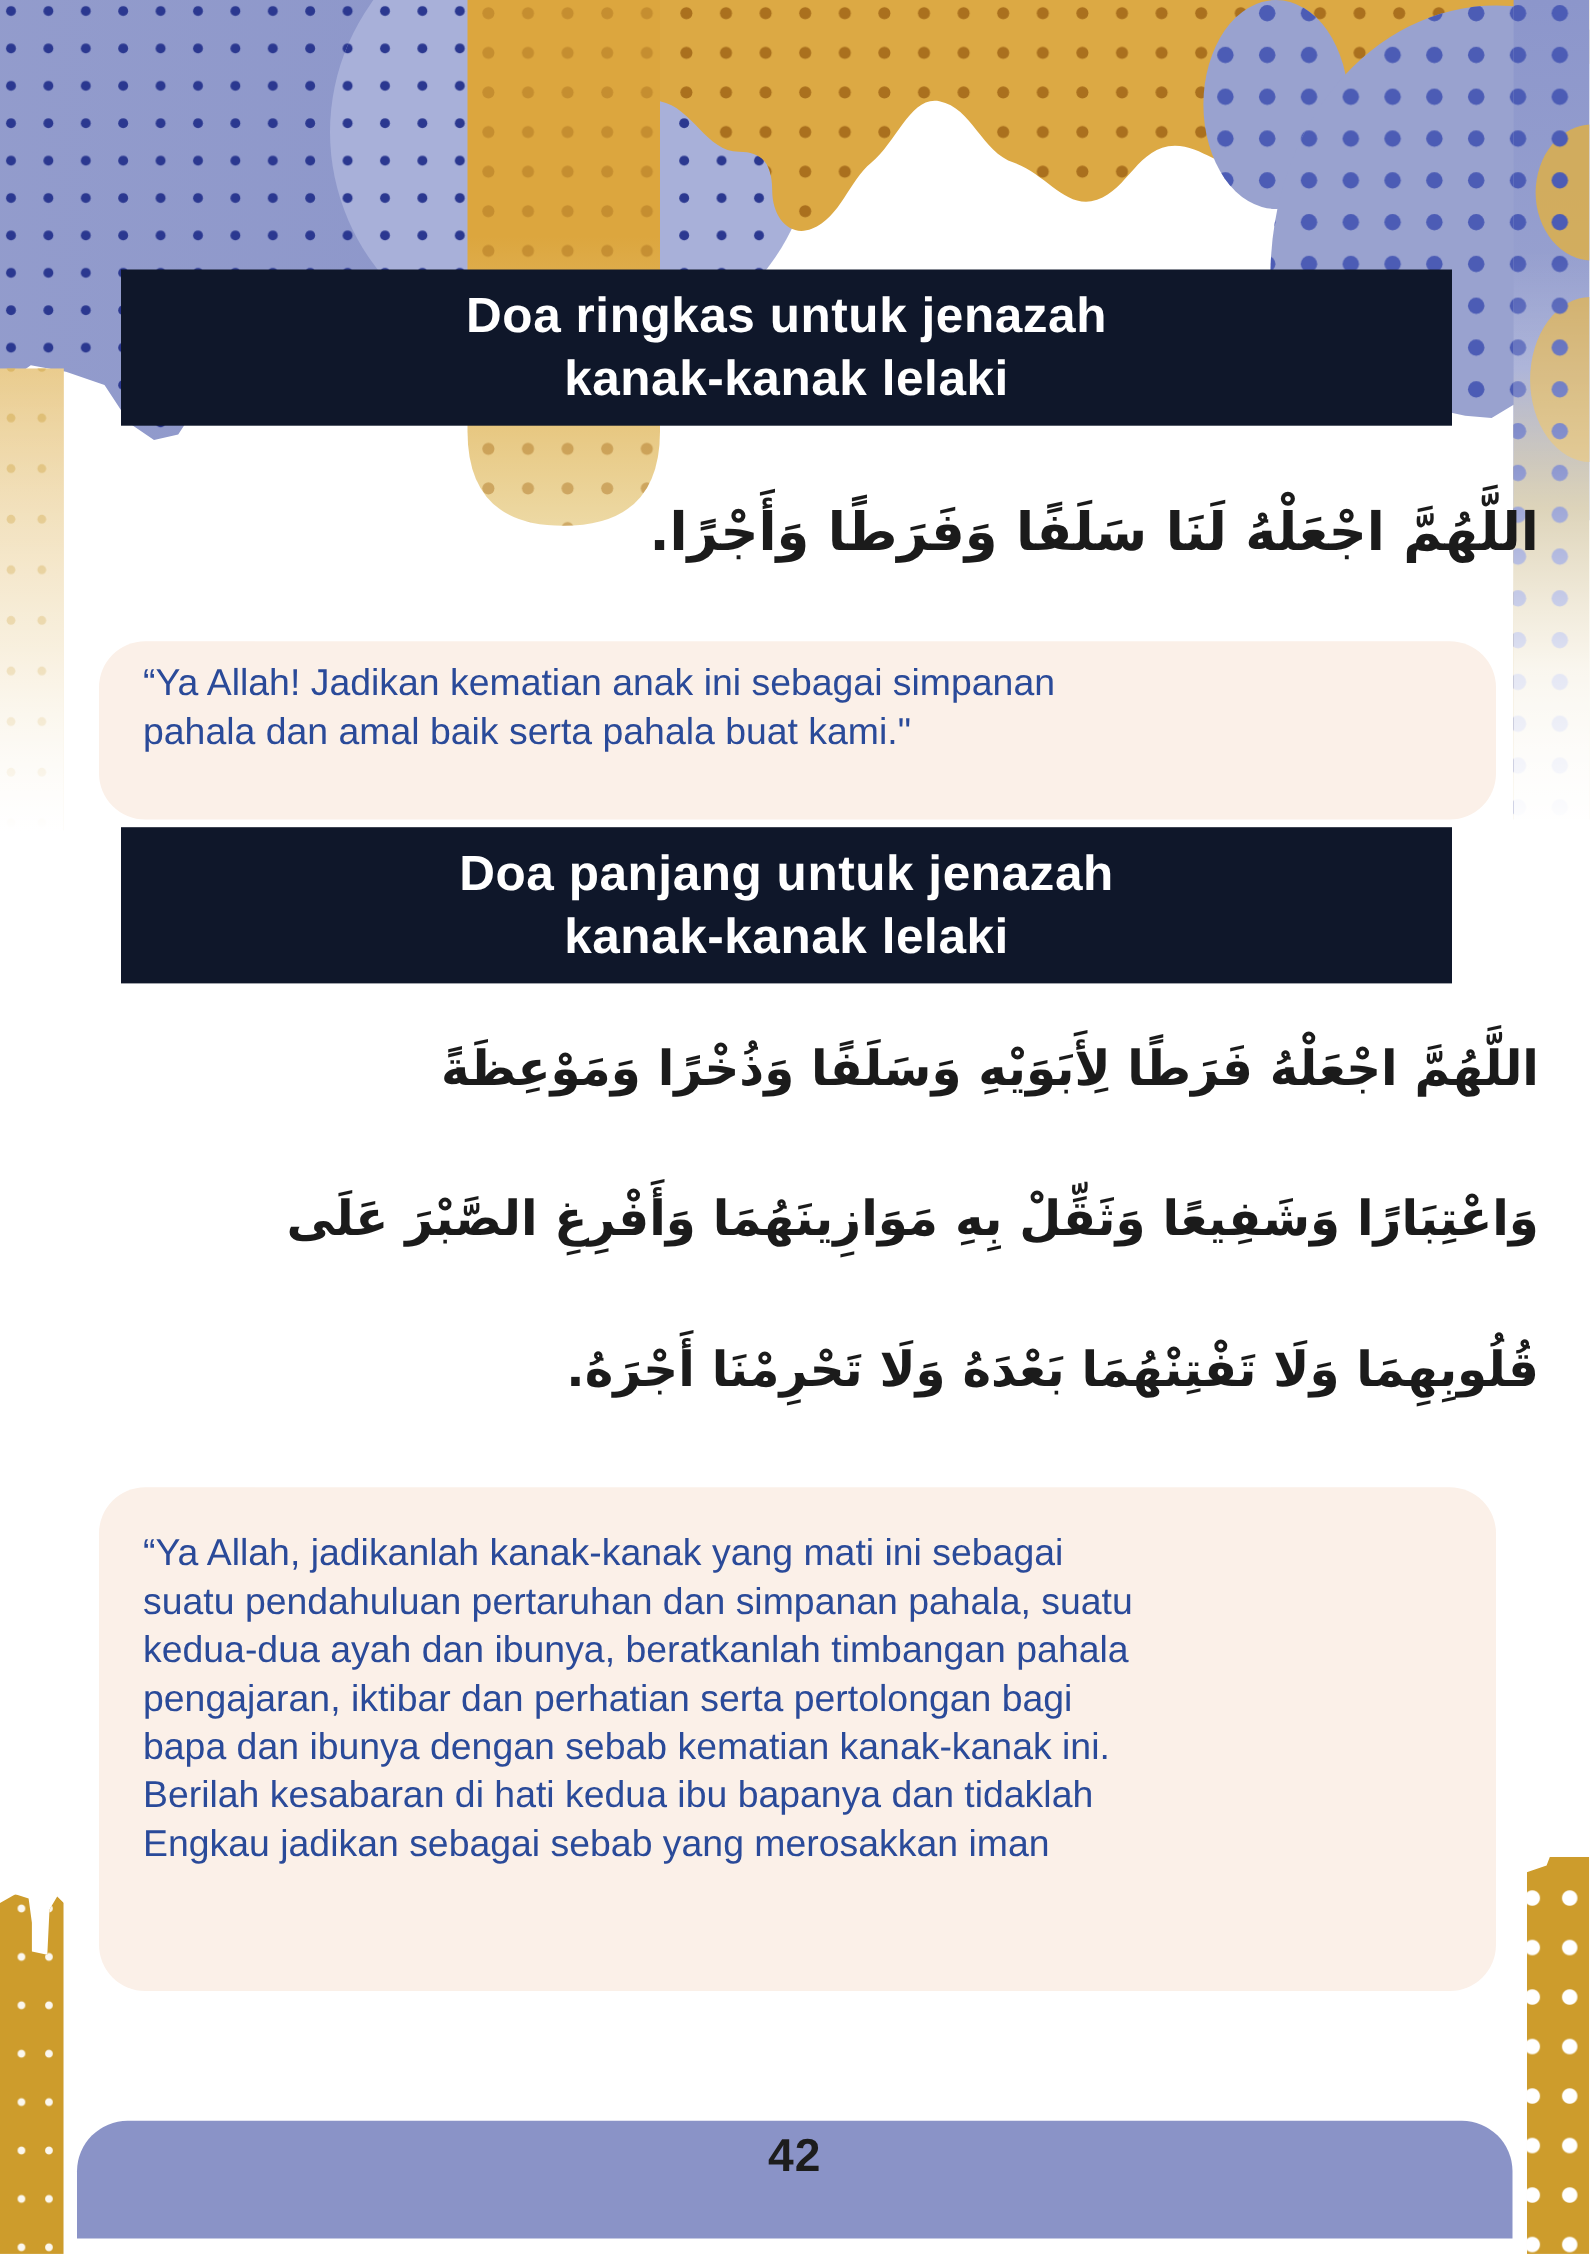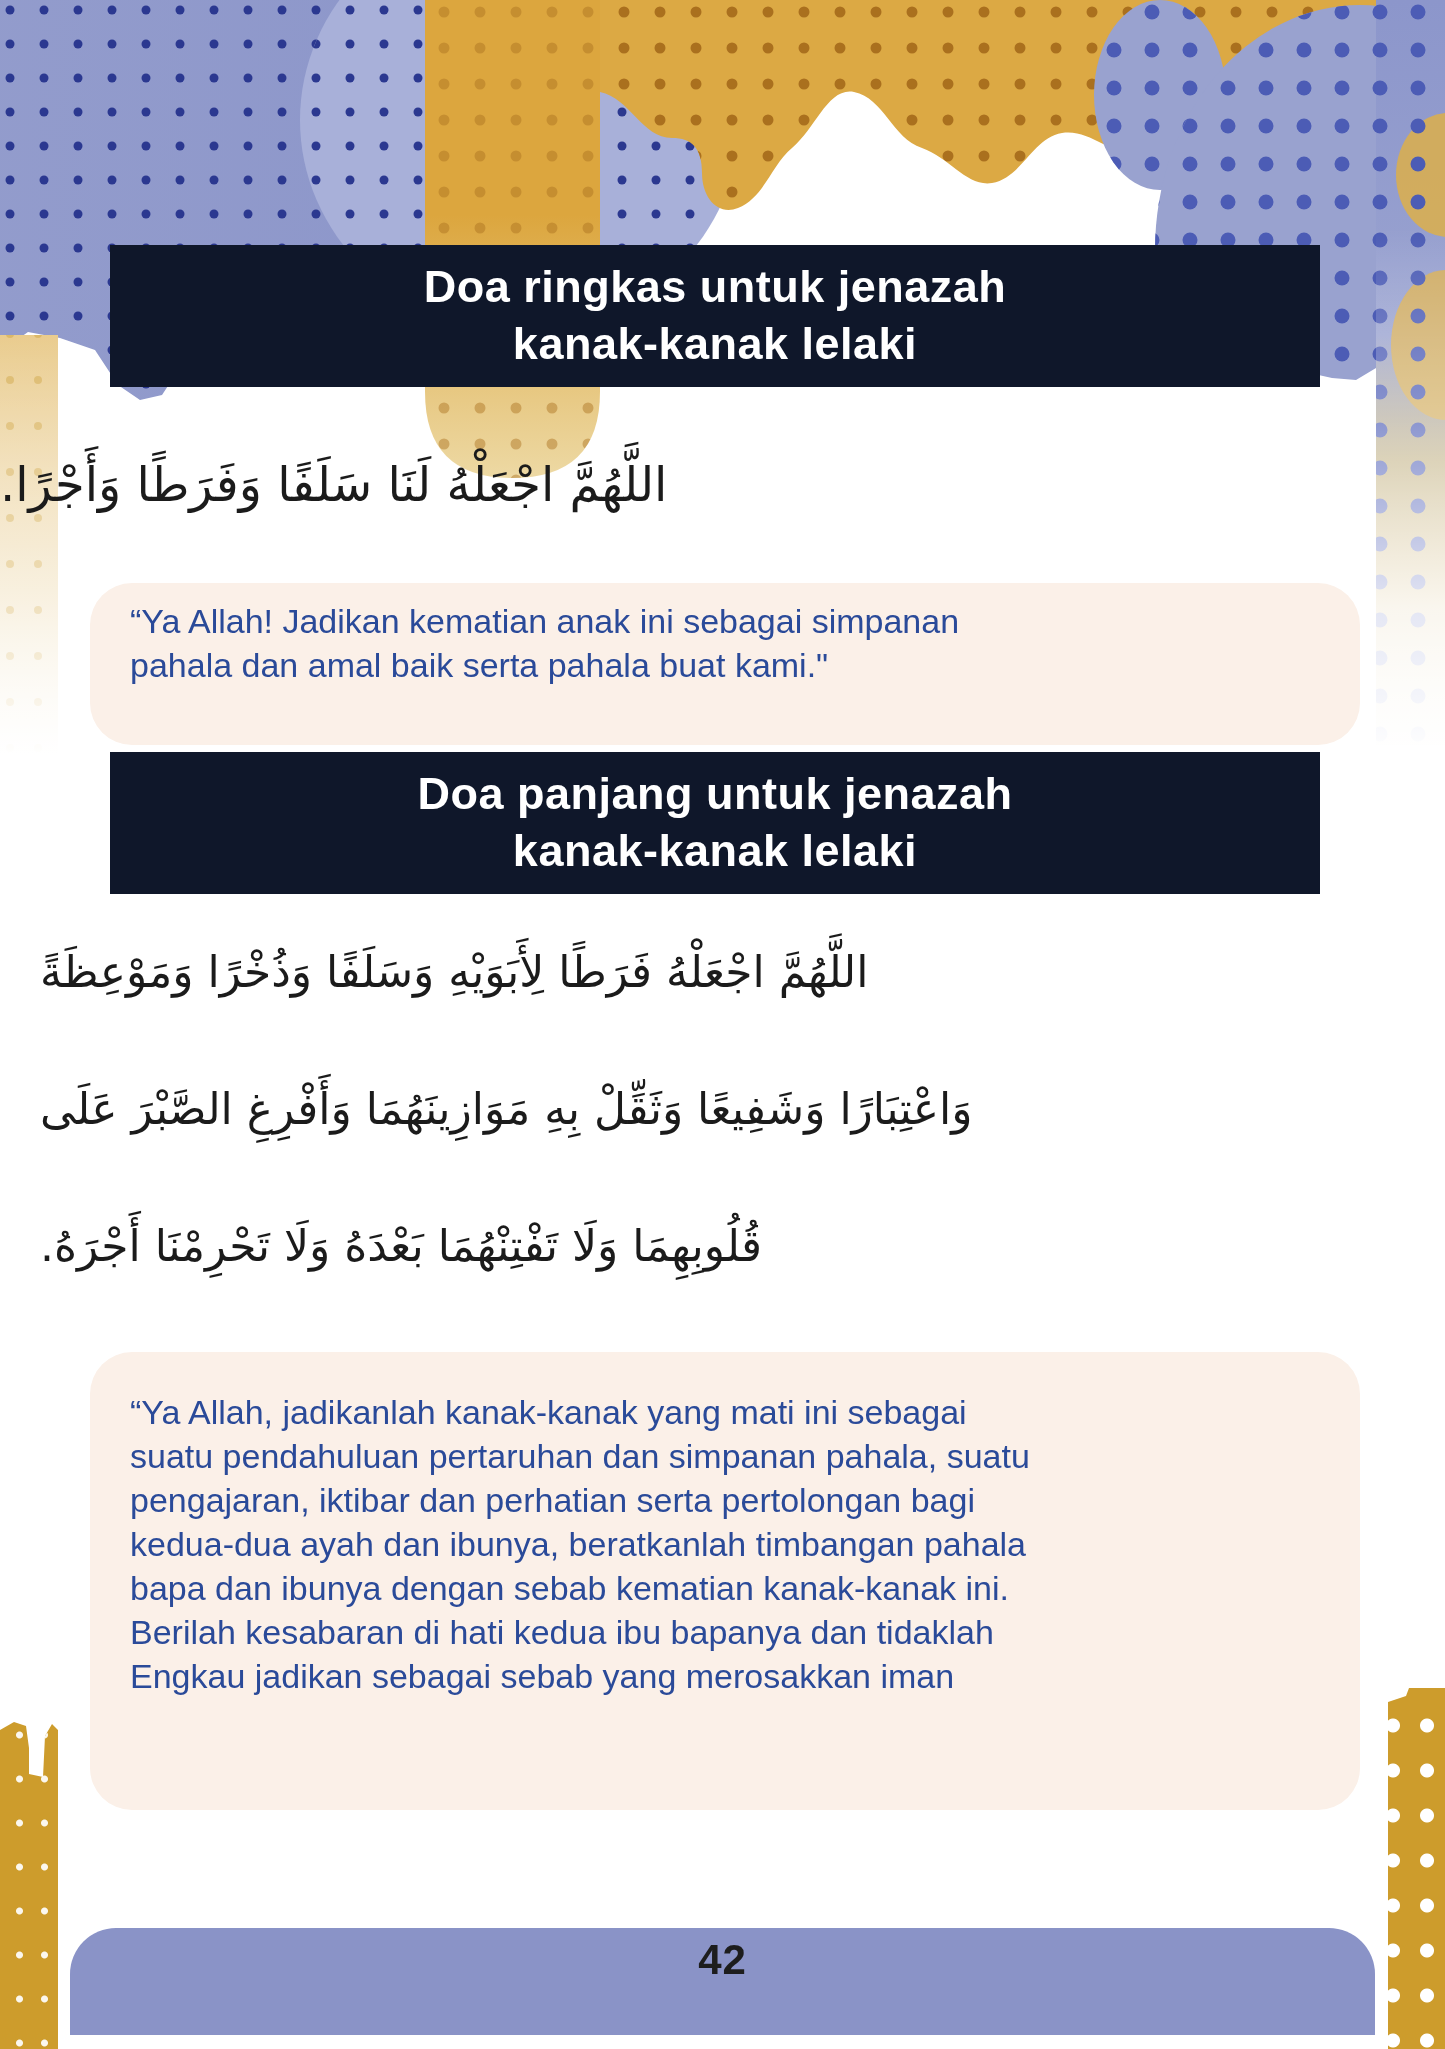--- a/index.html
+++ b/index.html
@@ -13,23 +13,23 @@
   .banner {
     position:absolute; left:110px; width:1210px; height:142px;
     background:#0f172a; color:#ffffff; text-align:center;
     font-weight:bold; font-size:45px; line-height:57px;
     padding-top:13px; box-sizing:border-box; letter-spacing:0.5px;
   }
   .banner1 { top:245px; }
   .banner2 { top:752px; }
 
   .arabic {
-    position:absolute; left:0; width:1399px; text-align:left;
+    position:absolute; left:0; width:1399px; text-align:right;
     direction:rtl; font-family:"DejaVu Sans", sans-serif;
-    color:#1b1b1b; font-weight:normal;
+    color:#1b1b1b; font-weight:bold;
   }
   .arabic-short { top:412px; font-size:48px; line-height:145px; }
   .arabic-long  { top:903px; font-size:44px; }
   .arabic-long div { height:137px; line-height:137px;margin-left:40px; }
 
   .cream {
     position:absolute; left:90px; width:1270px;
     background:#FBF0E8; border-radius:42px;
     color:#2A4A99; font-size:34px; line-height:44px;
     padding:16px 40px; box-sizing:border-box;
@@ -175,22 +175,22 @@
 
   <div class="arabic arabic-long" dir="rtl" lang="ar">
     <div>اللَّهُمَّ اجْعَلْهُ فَرَطًا لِأَبَوَيْهِ وَسَلَفًا وَذُخْرًا وَمَوْعِظَةً</div>
     <div>وَاعْتِبَارًا وَشَفِيعًا وَثَقِّلْ بِهِ مَوَازِينَهُمَا وَأَفْرِغِ الصَّبْرَ عَلَى</div>
     <div>قُلُوبِهِمَا وَلَا تَفْتِنْهُمَا بَعْدَهُ وَلَا تَحْرِمْنَا أَجْرَهُ.</div>
   </div>
 
   <div class="cream cream2">
     <div>“Ya Allah, jadikanlah kanak-kanak yang mati ini sebagai</div>
     <div>suatu pendahuluan pertaruhan dan simpanan pahala, suatu</div>
+    <div>kedua-dua ayah dan ibunya, beratkanlah timbangan pahala</div>
     <div>pengajaran, iktibar dan perhatian serta pertolongan bagi</div>
-    <div>kedua-dua ayah dan ibunya, beratkanlah timbangan pahala</div>
     <div>bapa dan ibunya dengan sebab kematian kanak-kanak ini.</div>
     <div>Berilah kesabaran di hati kedua ibu bapanya dan tidaklah</div>
     <div>Engkau jadikan sebagai sebab yang merosakkan iman</div>
   </div>
 
   <div class="strip-left-bottom"></div>
   <div class="strip-right-bottom"></div>
 
   <div class="footer">
     <div class="pageno">42</div>

